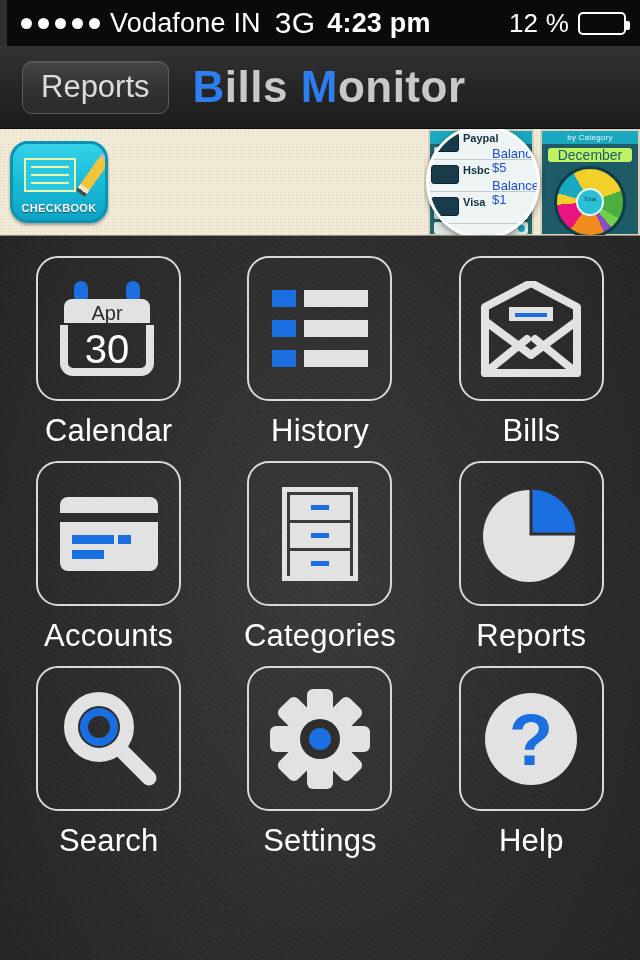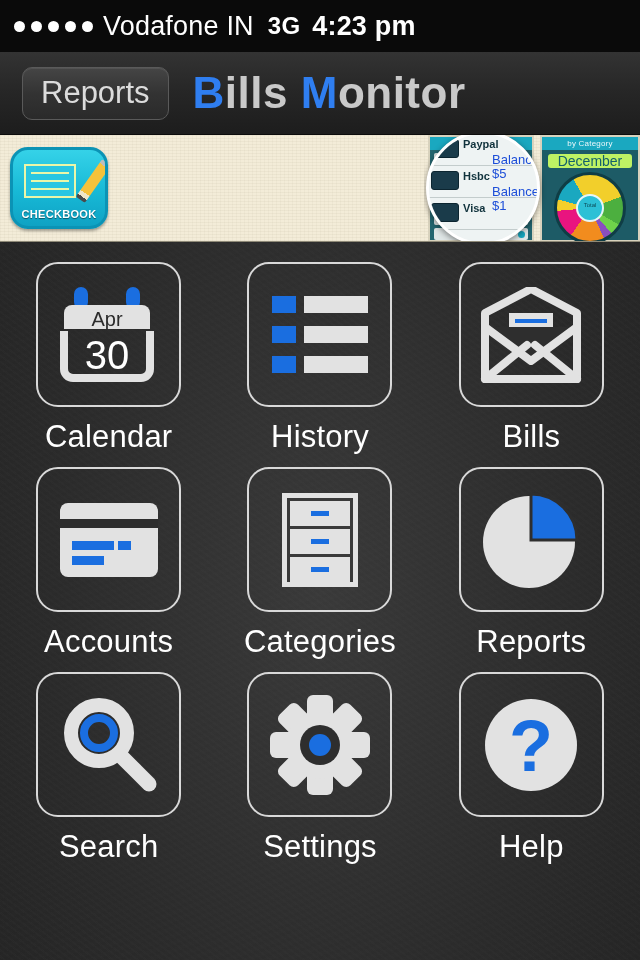--- a/index.html
+++ b/index.html
@@ -11,36 +11,37 @@
   }
   #app {
     position:relative;
     width:640px; height:960px;
     background:#2e2e2e;
   }
 
   
   .statusbar {
     position:relative;
-    height:52px;
+    height:46px;
     background:#0a0a0a;
     display:flex;
     align-items:center;
     padding:0 14px;
     color:#f2f2f2;
     font-size:27px;
     letter-spacing:0.2px;
+    margin-left:7px;
   }
   .signal-dots { display:flex; align-items:center; gap:6px; margin-right:10px; }
   .signal-dots i {
     display:block; width:11px; height:11px; border-radius:50%;
     background:#ffffff;
   }
   .carrier { font-size:27px; color:#fff; margin-right:14px; font-weight:400; }
-  .network { font-size:24px; color:#fff; margin-right:12px;font-weight:bold; }
+  .network { font-size:30px; color:#fff; margin-right:12px; }
   .clock { font-size:27px; color:#fff; font-weight:bold; }
   .status-right {
     margin-left:auto; display:flex; align-items:center; gap:9px;
   }
   .batt-pct { font-size:26px; color:#fff; }
   .batt {
     position:relative; width:48px; height:23px;
     border:2px solid #ffffff; border-radius:5px;
     padding:2px;
   }
@@ -266,20 +267,26 @@
     <span class="signal-dots">
       <i></i>
         <i></i>
         <i></i>
         <i></i>
         <i></i>
     </span>
     <span class="carrier">Vodafone IN</span>
     <span class="network">3G</span>
     <span class="clock">4:23 pm</span>
+    <span class="status-right">
+      <span class="batt-pct">12 %</span>
+      <span class="batt">
+        <span class="batt-fill" id="batt-fill" style="width: 12%; background: rgb(242, 59, 47);"></span>
+      </span>
+    </span>
   </div>
 
   <div class="navbar">
     <button class="upgrade-btn">Reports</button>
     <div class="app-title">
       <span class="hi">B</span><span>ills</span><span> </span><span class="hi">M</span><span>onitor</span>
     </div>
   </div>
 
   <div class="ad">

